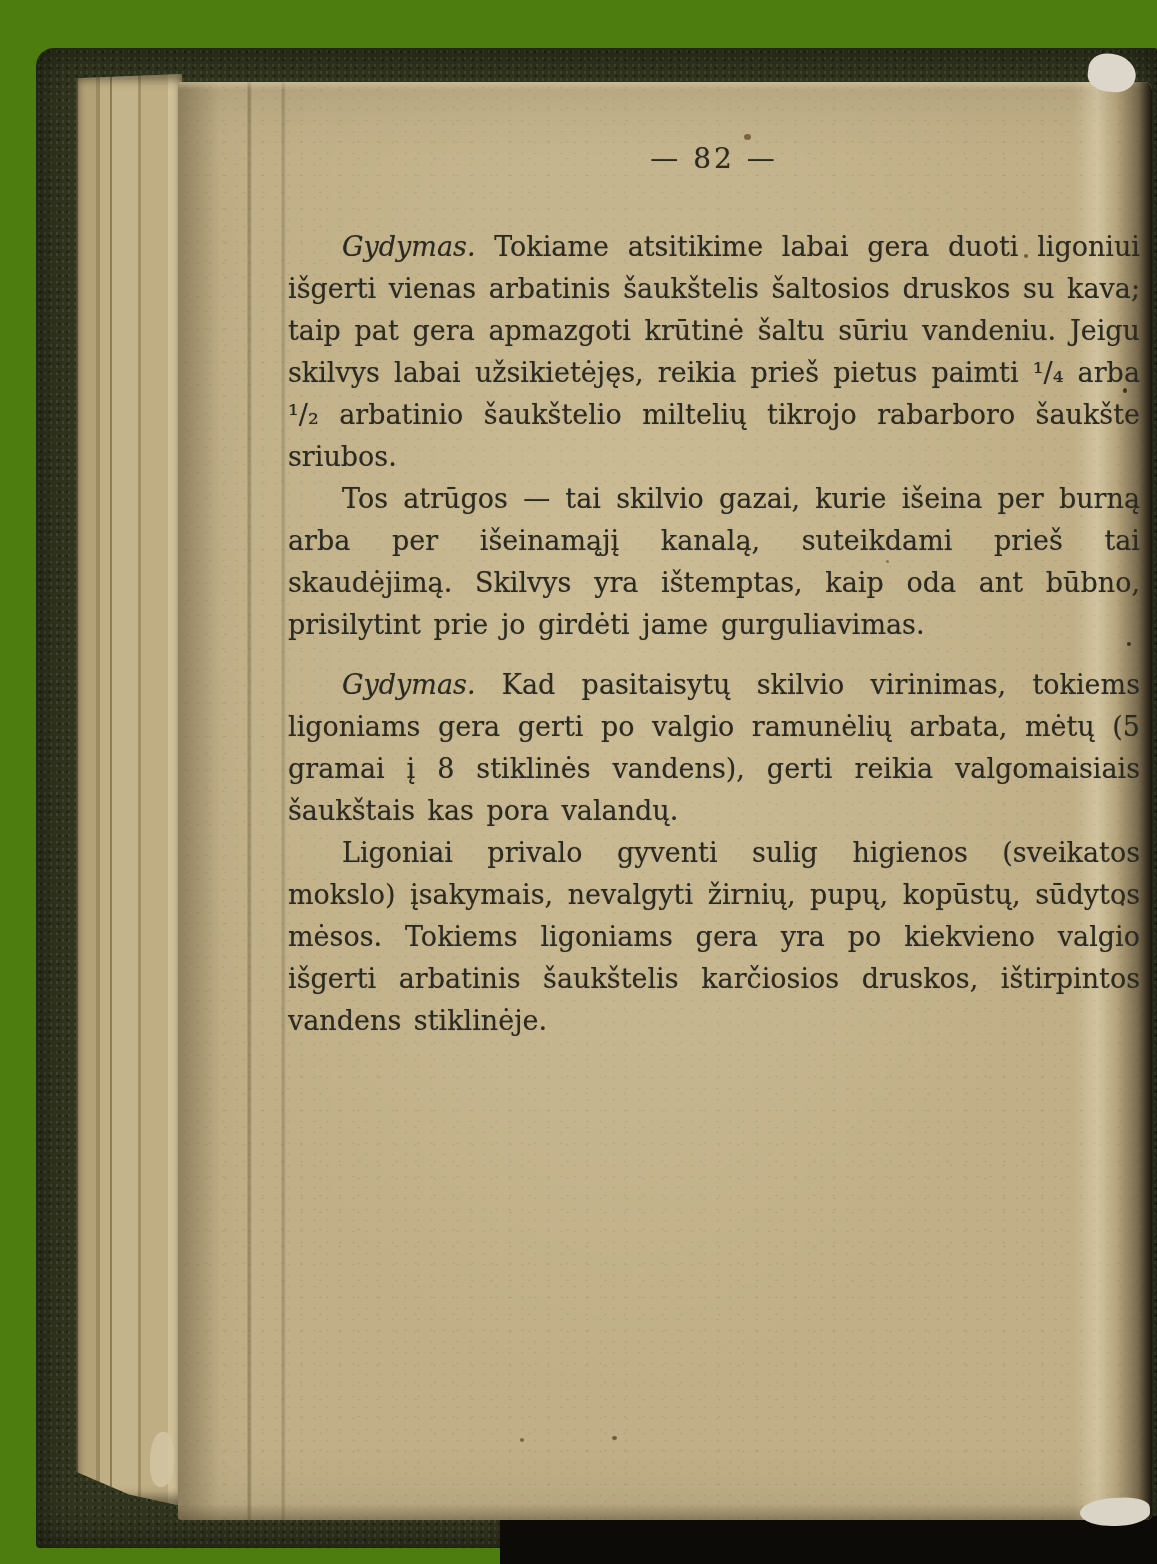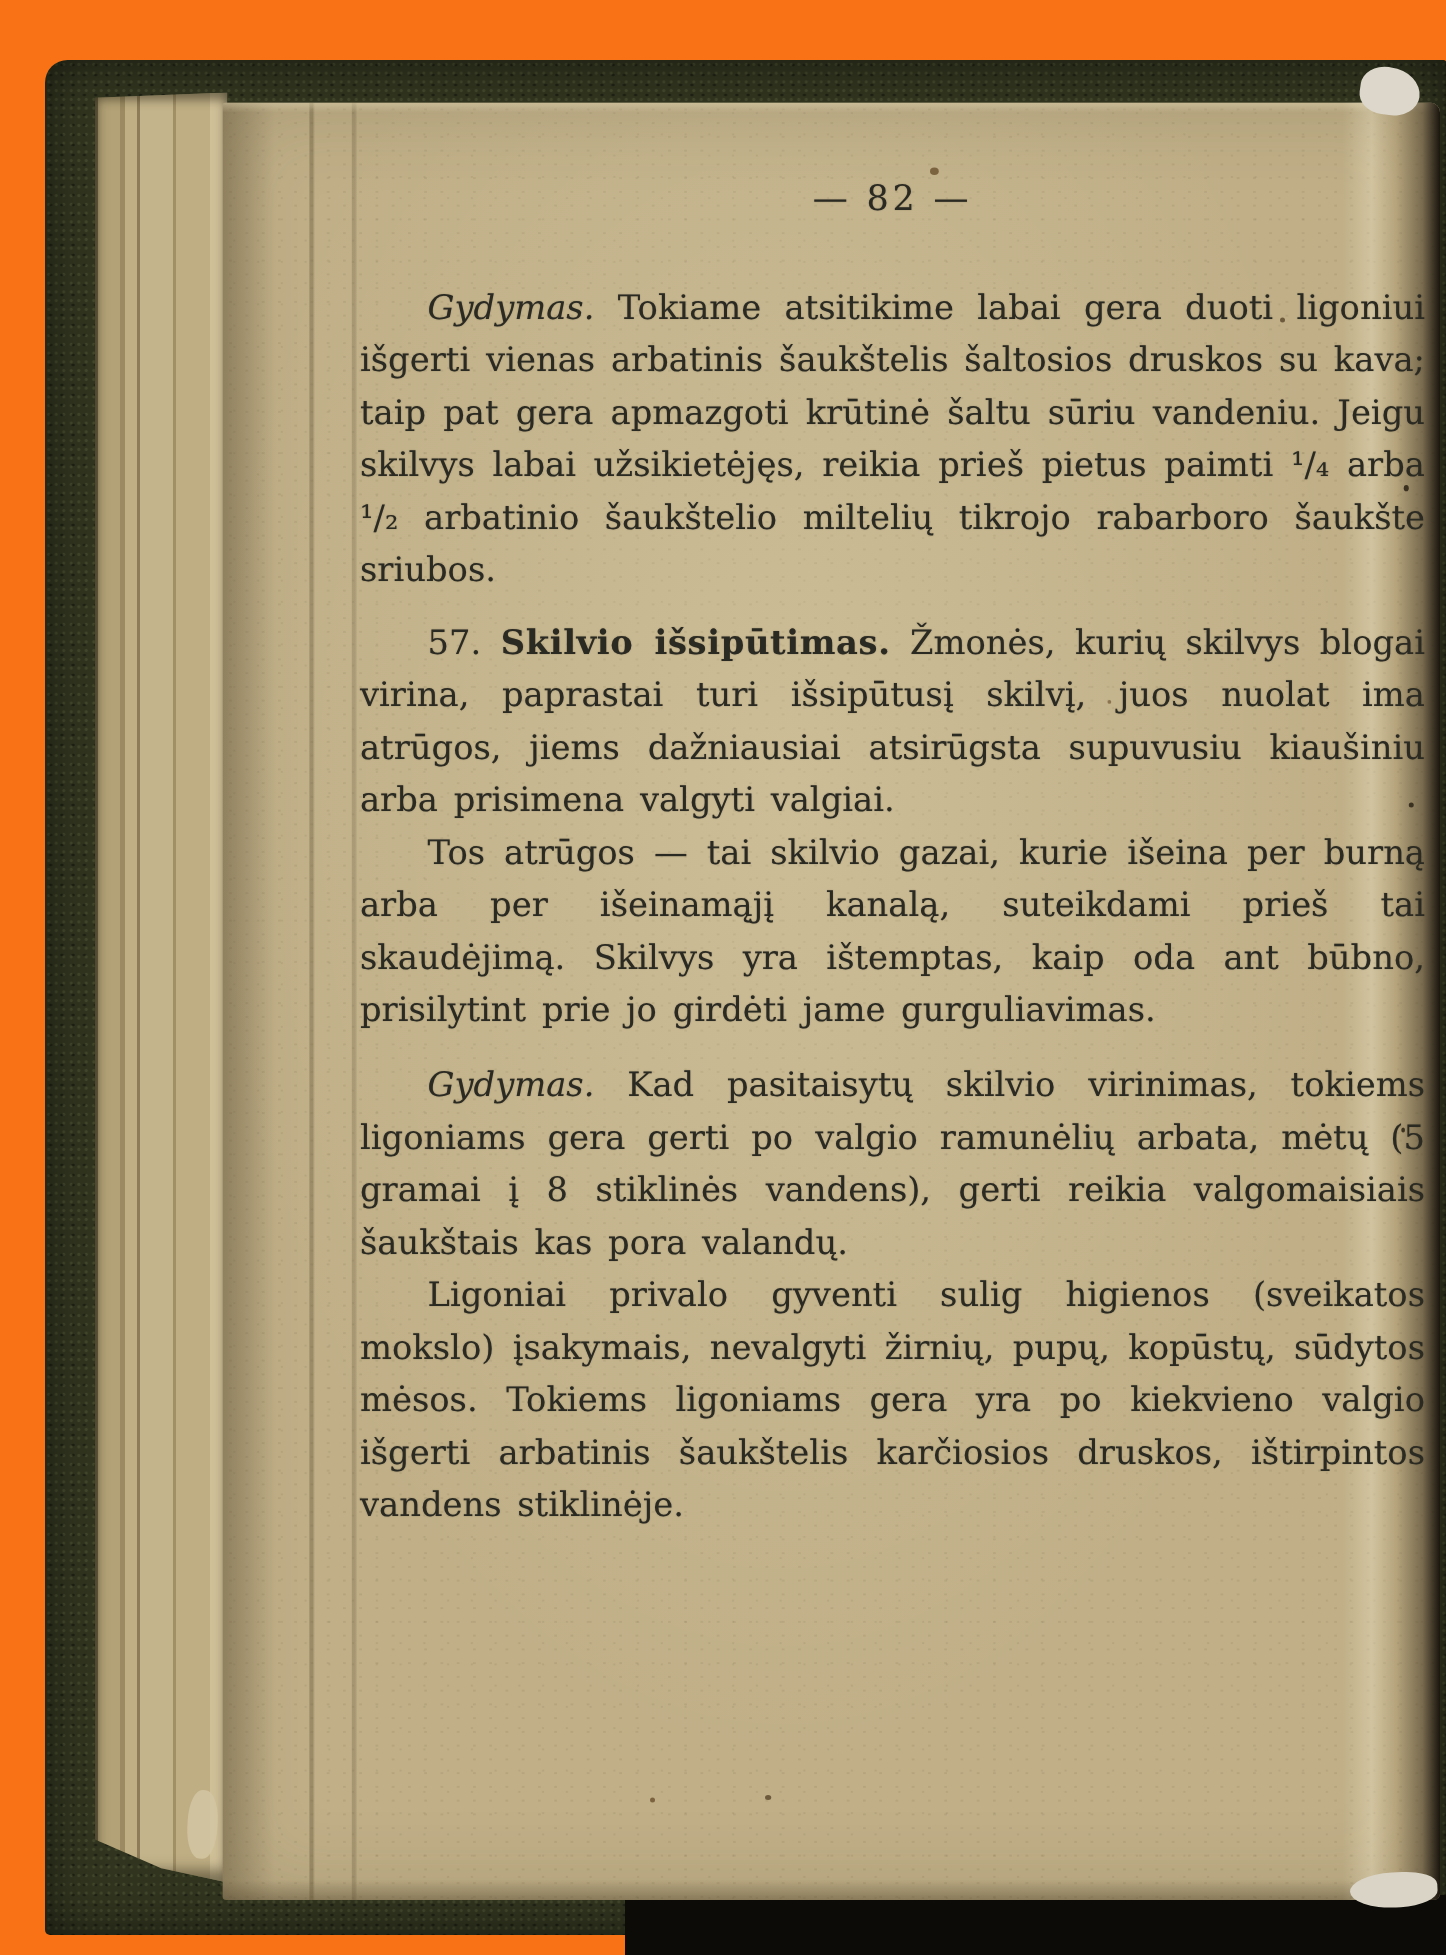--- a/index.html
+++ b/index.html
@@ -1,18 +1,18 @@
 <!DOCTYPE html>
 <html><head>
 <meta charset="utf-8">
 <style>
   html,body { margin:0; padding:0; background:#0c0b08; }
   .scene {
     position:relative; width:1157px; height:1564px; overflow:hidden;
-    background:#f97316; font-family:"DejaVu Serif", serif;
+    background:#4d7c0f; font-family:"DejaVu Serif", serif;
   }
   
   .cover {
     position:absolute; left:36px; top:48px; width:1121px; height:1500px;
     background-color:#31351f;
     background-image:
       radial-gradient(rgba(140,150,95,0.20) 1px, rgba(0,0,0,0) 1.4px),
       radial-gradient(rgba(0,0,0,0.38) 1px, rgba(0,0,0,0) 1.5px);
     background-size:6px 7px, 9px 8px;
     border-radius:18px 2px 2px 4px;
@@ -98,21 +98,20 @@
   <div class="page-stack"></div>
 
   <div class="page">
     <div class="fold"></div>
     <div class="text-block">
       <div class="page-number">— 82 —</div>
 
 
       <p><span class="lead-italic">Gydymas.</span><span> Tokiame atsitikime labai gera duoti ligoniui išgerti vienas arbatinis šaukštelis šaltosios druskos su kava; taip pat gera apmazgoti krūtinė šaltu sūriu vandeniu. Jeigu skilvys labai užsikietėjęs, reikia prieš pietus paimti ¹/₄ arba ¹/₂ arbatinio šaukštelio miltelių tikrojo rabarboro šaukšte sriubos.</span></p>
 
-      <p class="gap-large"><span>57. </span><span class="lead-bold">Skilvio išsipūtimas.</span><span> Žmonės, kurių skilvys blogai virina, paprastai turi išsipūtusį skilvį, juos nuolat ima atrūgos, jiems dažniausiai atsirūgsta supuvusiu kiaušiniu arba prisimena valgyti valgiai.</span></p>
 
       <p><span>Tos atrūgos — tai skilvio gazai, kurie išeina per burną arba per išeinamąjį kanalą, suteikdami prieš tai skaudėjimą. Skilvys yra ištemptas, kaip oda ant būbno, prisilytint prie jo girdėti jame gurguliavimas.</span></p>
 
       <p class="gap-small"><span class="lead-italic">Gydymas.</span><span> Kad pasitaisytų skilvio virinimas, tokiems ligoniams gera gerti po valgio ramunėlių arbata, mėtų (5 gramai į 8 stiklinės vandens), gerti reikia valgomaisiais šaukštais kas pora valandų.</span></p>
 
       <p><span>Ligoniai privalo gyventi sulig higienos (sveikatos mokslo) įsakymais, nevalgyti žirnių, pupų, kopūstų, sūdytos mėsos. Tokiems ligoniams gera yra po kiekvieno valgio išgerti arbatinis šaukštelis karčiosios druskos, ištirpintos vandens stiklinėje.</span></p>
     </div>
   </div>
 
   <div class="chip chip-tr"></div>

